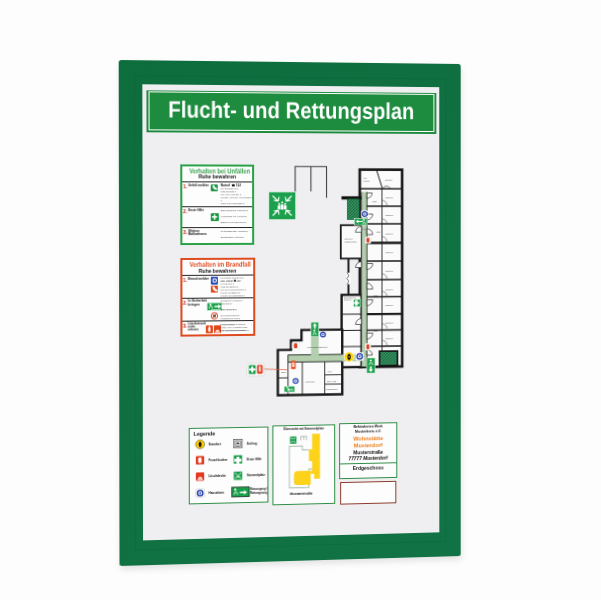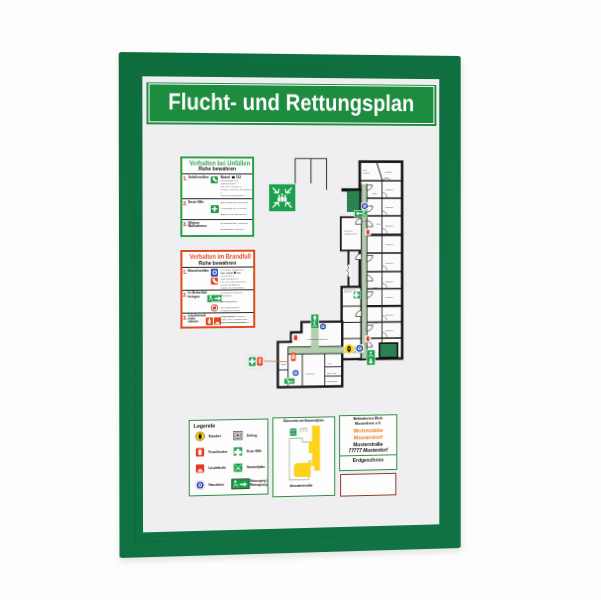--- a/index.html
+++ b/index.html
@@ -1,18 +1,18 @@
 <!DOCTYPE html>
 <html><head>
 <meta charset="utf-8">
 <style>
 html,body{margin:0;padding:0;}
 body{width:601px;height:600px;overflow:hidden;background:#fdfdfd;font-family:"Liberation Sans",sans-serif;}
 #stage{position:relative;width:601px;height:600px;}
-#frame{position:absolute;left:0;top:8px;width:342px;height:506px;transform-origin:0 0;
+#frame{position:absolute;left:0;top:16px;width:342px;height:506px;transform-origin:0 0;
 transform:matrix3d(1.03839563,0.01569632,0,0.0000833419,0.00213476,1.00254855,0,0.0000046337,0,0,1,0,118.7,44.0,0,1);
 background:linear-gradient(135deg,#0e6d3d,#117345);box-shadow:1px 4px 6px rgba(0,0,0,0.10);border-radius:2.5px;}
 #lip{position:absolute;left:15px;top:15px;right:15px;bottom:15px;border:1px solid rgba(0,0,0,0.06);}
 #paper{position:absolute;left:23px;top:24px;width:297px;height:457px;background:#efeff2;}
 .abs{position:absolute;}
 
 #hdr{position:absolute;left:4px;top:5.5px;width:289.5px;height:42px;background:#1e8c3e;}
 #hdrin{position:absolute;left:1.6px;top:1.6px;right:1.6px;bottom:1.6px;border:1.3px solid #fff;display:flex;align-items:center;justify-content:center;}
 #hdrin span{color:#fff;font-weight:bold;font-size:23.5px;white-space:nowrap;display:inline-block;transform:scaleX(0.865);margin-top:-2.5px;}
 

